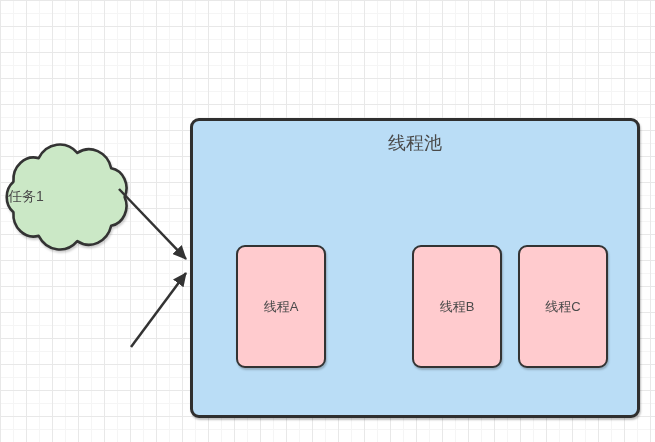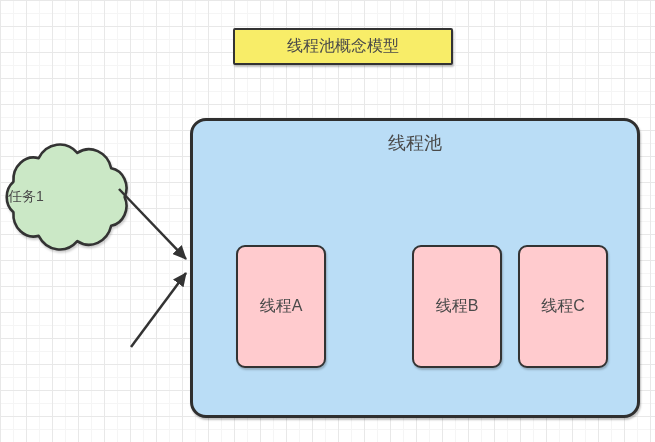--- a/index.html
+++ b/index.html
@@ -36,35 +36,35 @@
     border:2.5px solid var(--stroke);
     border-radius:2px;
     box-shadow:1px 2px 2px rgba(0,0,0,0.25);
     display:flex;align-items:center;justify-content:center;
     font-size:16px;
   }
   .pool-box{
     position:absolute;left:190px;top:118px;width:450px;height:300px;
     background:var(--pool-fill);
     border:3px solid #2F2F2F;
-    border-radius:16px;
+    border-radius:9px;
     box-shadow:1px 2px 2px rgba(0,0,0,0.25);
   }
   .pool-label{
     position:absolute;left:0;right:0;top:10px;
     text-align:center;font-size:18px;
   }
   .thread-box{
     position:absolute;top:124px;width:90px;height:123px;
     background:var(--thread-fill);
     border:2.5px solid var(--stroke);
     border-radius:9px;
     box-shadow:1px 2px 2px rgba(0,0,0,0.22);
     display:flex;align-items:center;justify-content:center;
-    font-size:16px;
+    font-size:13px;
   }
   .thread-a{left:43px;}
   .thread-b{left:184px;margin-left:35px;}
   .thread-c{left:325px;}
   .cloud{
     position:absolute;
     display:flex;align-items:center;justify-content:flex-start;
   }
   .cloud-1{left:8px;top:147px;width:122px;height:100px;}
   .cloud-2{left:16px;top:292px;width:124px;height:98px;}
@@ -79,23 +79,20 @@
   .arrows{
     position:absolute;inset:0;width:655px;height:442px;
     pointer-events:none;
   }
 </style>
 </head>
 <body>
 
 <div class="stage">
 
-  <div class="title-box">
-    <span>线程池概念模型</span>
-  </div>
 
   <div class="cloud cloud-1">
     <svg viewBox="12 8 181 134" preserveAspectRatio="none">
       <path d="M 185 75
                A 27 27 0 0 1 165.1 113.6
                A 34 34 0 0 1 114.8 134.1
                A 36 36 0 0 1 57.5 127
                A 30 30 0 0 1 20.1 95.5
                A 26 26 0 0 1 20.1 54.5
                A 30 30 0 0 1 57.5 23

